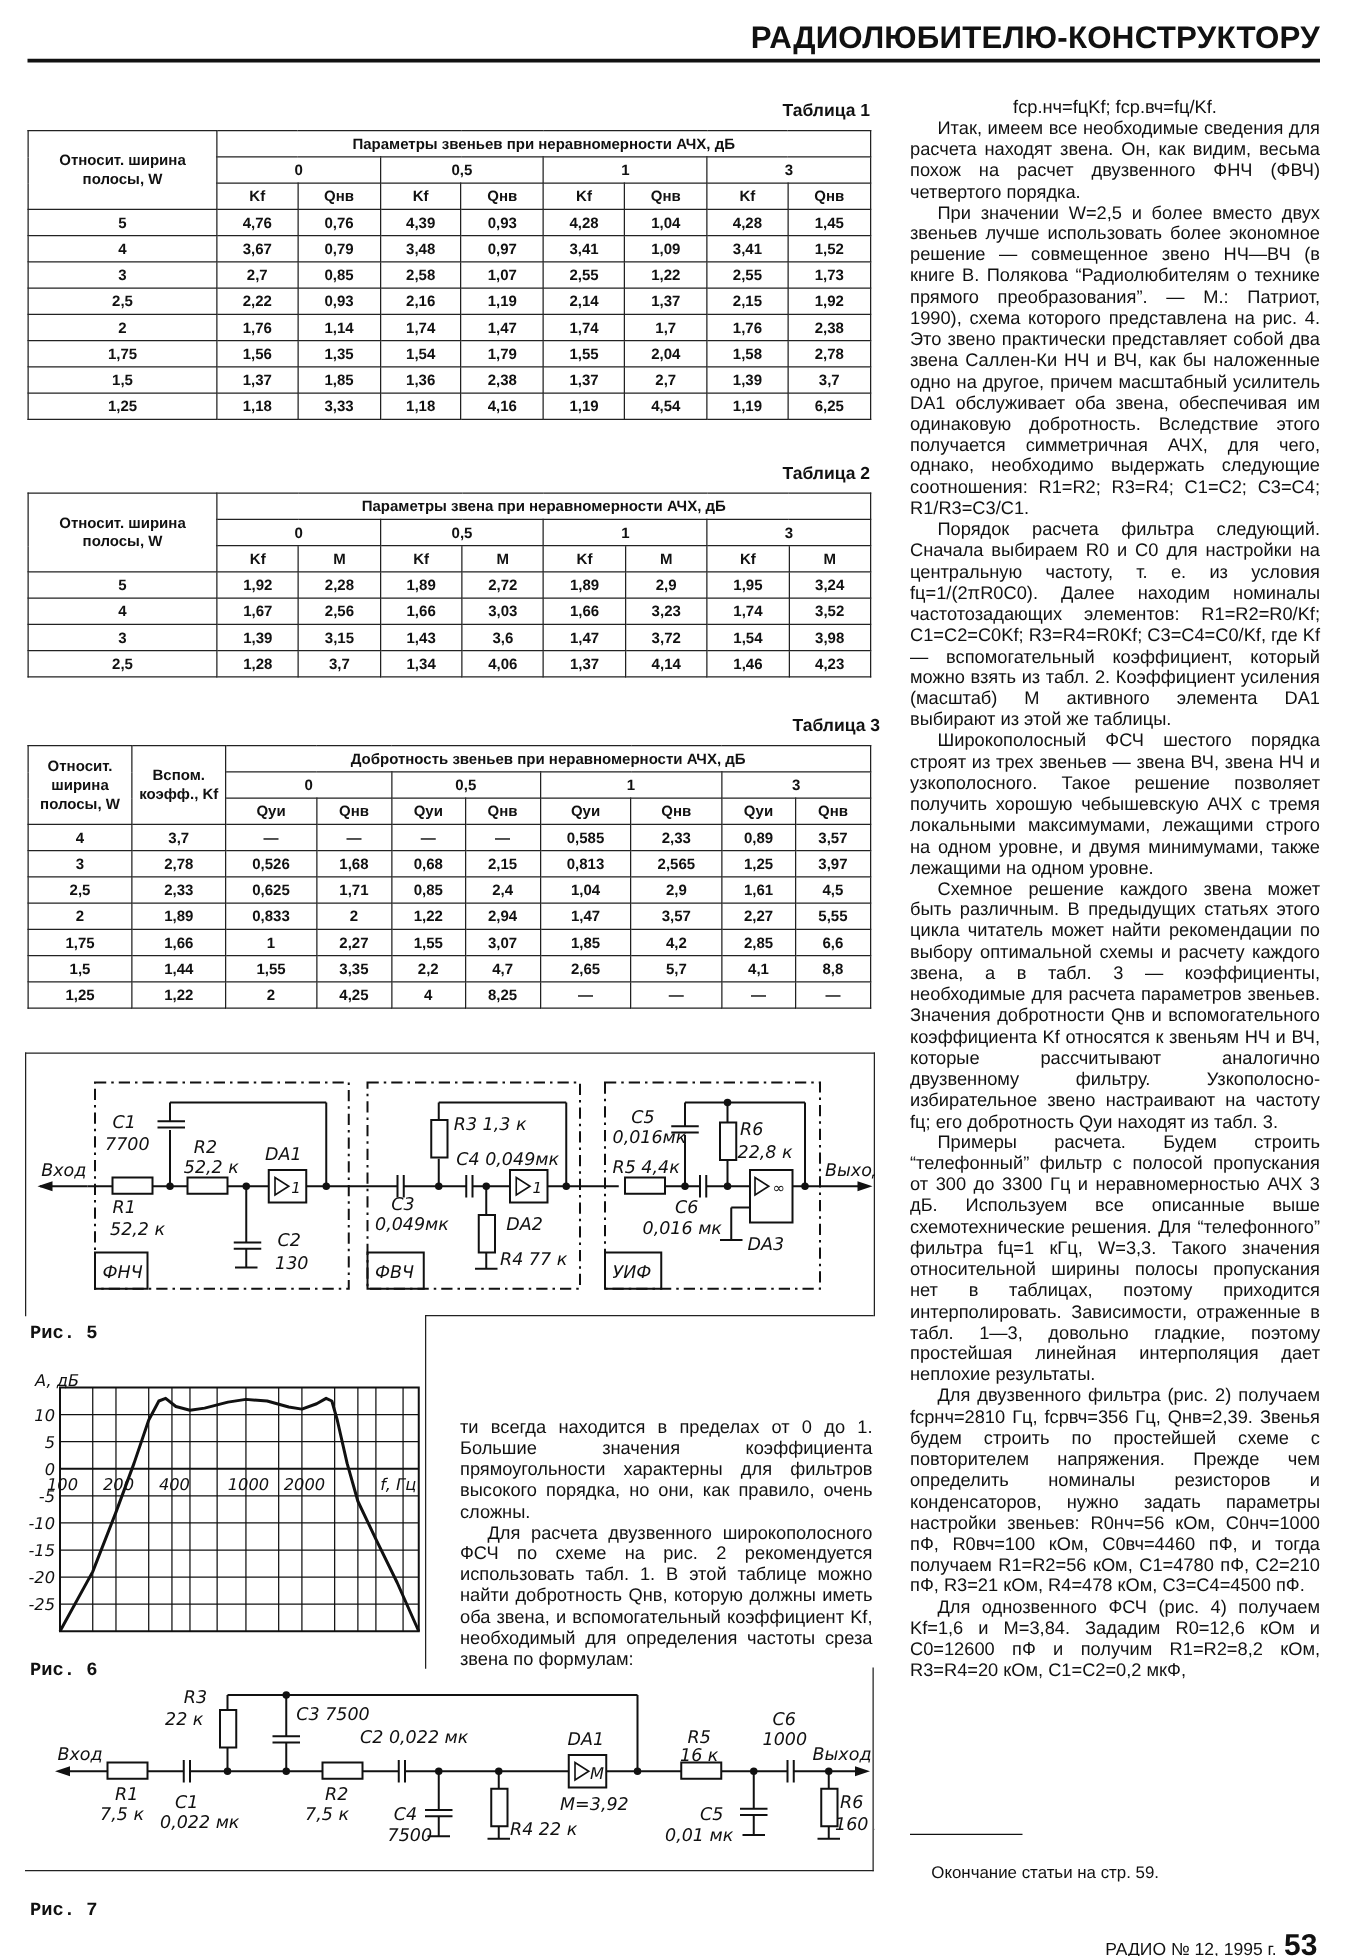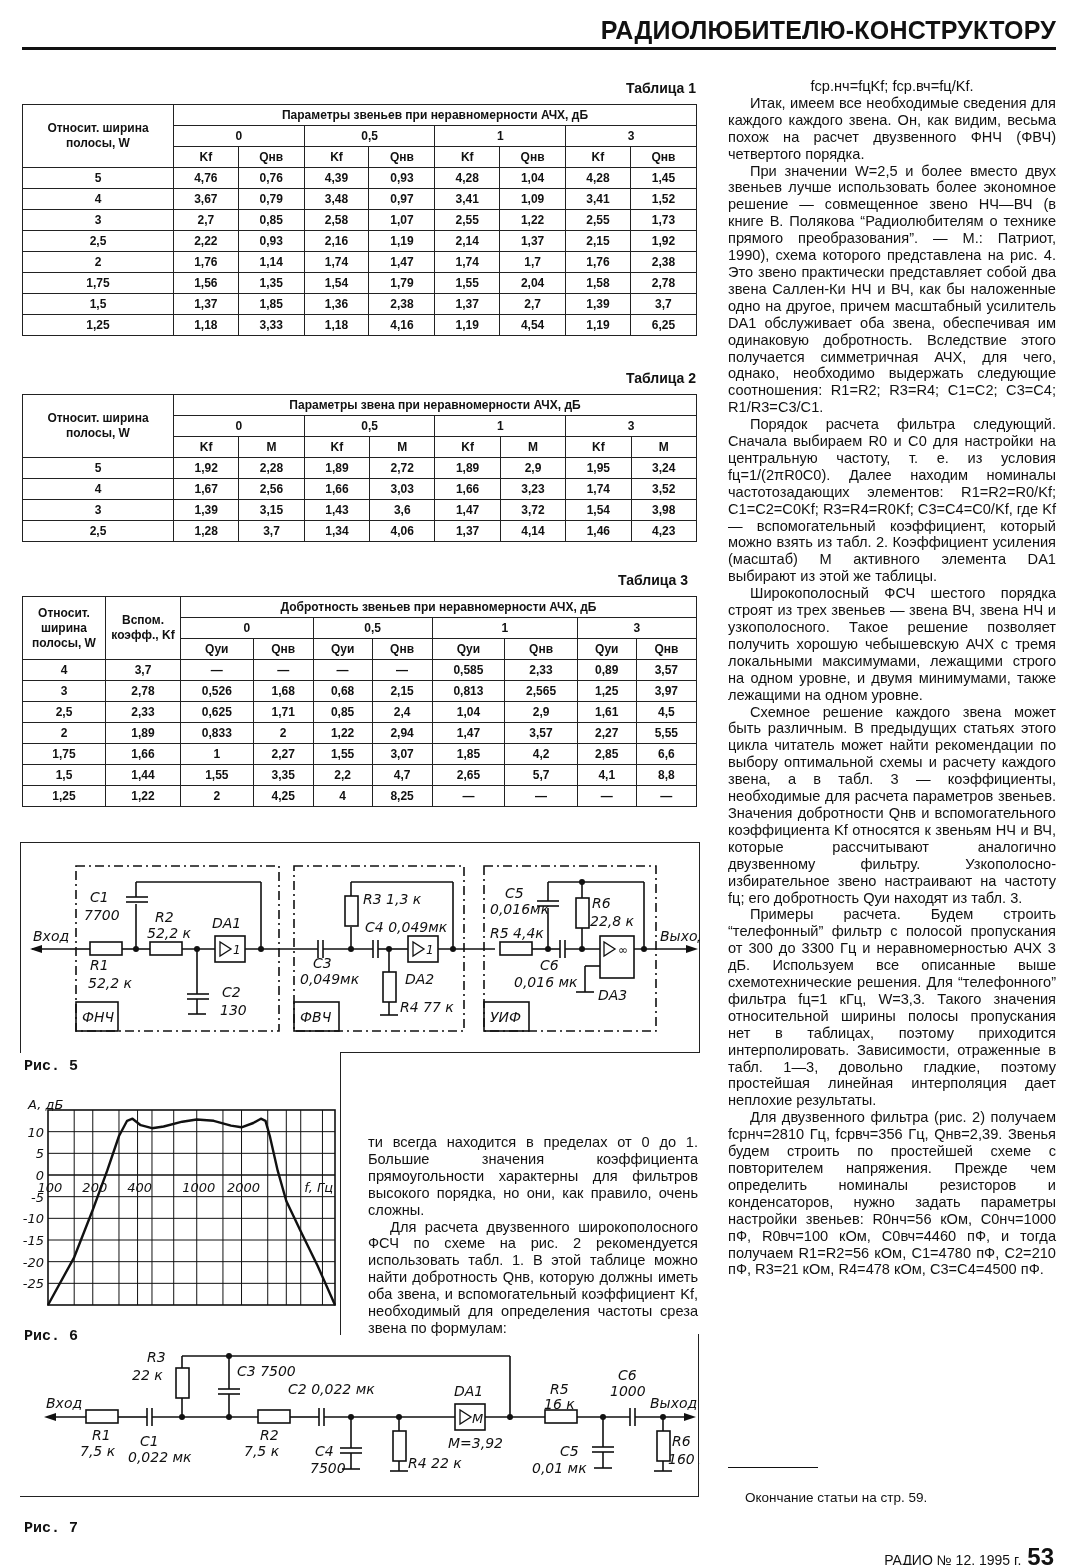--- a/index.html
+++ b/index.html
@@ -206,21 +206,21 @@
         <td>1,34</td>
         <td>4,06</td>
         <td>1,37</td>
         <td>4,14</td>
         <td>1,46</td>
         <td>4,23</td>
       </tr>
     </tbody>
   </table>
 
-<div class="abs tcap" style="right:396px;top:572px;margin-left:40px;">Таблица 3</div>
+<div class="abs tcap" style="right:380px;top:572px;margin-left:40px;">Таблица 3</div>
 <table class="dt" id="t3" style="left:22px;top:596px;width:675px;">
     <tbody>
       <tr>
         <th class="lbl" rowspan="3" style="width: 78px;">Относит. ширина полосы, W</th>
         <th class="lbl" rowspan="3" style="width: 70px;">Вспом. коэфф., Kf</th>
         <th class="top" colspan="8">Добротность звеньев при неравномерности АЧХ, дБ</th>
       </tr>
       <tr>
         <th colspan="2">0</th>
         <th colspan="2">0,5</th>
@@ -319,27 +319,28 @@
         <td>—</td>
         <td>—</td>
         <td>—</td>
         <td>—</td>
       </tr>
     </tbody>
   </table>
 
 <div class="abs col" style="left:728px;top:78px;width:328px;">
   <p class="formula">fср.нч=fцKf; fср.вч=fц/Kf.</p>
-  <p>Итак, имеем все необходимые сведения для каждого каждого звена. Он, как видим, весьма похож на расчет двузвенного ФНЧ (ФВЧ) четвертого порядка.</p>
+  <p>Итак, имеем все необходимые сведения для расчета находят звена. Он, как видим, весьма похож на расчет двузвенного ФНЧ (ФВЧ) четвертого порядка.</p>
   <p>При значении W=2,5 и более вместо двух звеньев лучше использовать более экономное решение — совмещенное звено НЧ—ВЧ (в книге В. Полякова “Радиолюбителям о технике прямого преобразования”. — М.: Патриот, 1990), схема которого представлена на рис. 4. Это звено практически представляет собой два звена Саллен-Ки НЧ и ВЧ, как бы наложенные одно на другое, причем масштабный усилитель DA1 обслуживает оба звена, обеспечивая им одинаковую добротность. Вследствие этого получается симметричная АЧХ, для чего, однако, необходимо выдержать следующие соотношения: R1=R2; R3=R4; C1=C2; C3=C4; R1/R3=C3/C1.</p>
   <p>Порядок расчета фильтра следующий. Сначала выбираем R0 и C0 для настройки на центральную частоту, т. е. из условия fц=1/(2πR0C0). Далее находим номиналы частотозадающих элементов: R1=R2=R0/Kf; C1=C2=C0Kf; R3=R4=R0Kf; C3=C4=C0/Kf, где Kf — вспомогательный коэффициент, который можно взять из табл. 2. Коэффициент усиления (масштаб) M активного элемента DA1 выбирают из этой же таблицы.</p>
   <p>Широкополосный ФСЧ шестого порядка строят из трех звеньев — звена ВЧ, звена НЧ и узкополосного. Такое решение позволяет получить хорошую чебышевскую АЧХ с тремя локальными максимумами, лежащими строго на одном уровне, и двумя минимумами, также лежащими на одном уровне.</p>
   <p>Схемное решение каждого звена может быть различным. В предыдущих статьях этого цикла читатель может найти рекомендации по выбору оптимальной схемы и расчету каждого звена, а в табл. 3 — коэффициенты, необходимые для расчета параметров звеньев. Значения добротности Qнв и вспомогательного коэффициента Kf относятся к звеньям НЧ и ВЧ, которые рассчитывают аналогично двузвенному фильтру. Узкополосно-избирательное звено настраивают на частоту fц; его добротность Qуи находят из табл. 3.</p>
   <p>Примеры расчета. Будем строить “телефонный” фильтр с полосой пропускания от 300 до 3300 Гц и неравномерностью АЧХ 3 дБ. Используем все описанные выше схемотехнические решения. Для “телефонного” фильтра fц=1 кГц, W=3,3. Такого значения относительной ширины полосы пропускания нет в таблицах, поэтому приходится интерполировать. Зависимости, отраженные в табл. 1—3, довольно гладкие, поэтому простейшая линейная интерполяция дает неплохие результаты.</p>
   <p>Для двузвенного фильтра (рис. 2) получаем fсрнч=2810 Гц, fсрвч=356 Гц, Qнв=2,39. Звенья будем строить по простейшей схеме с повторителем напряжения. Прежде чем определить номиналы резисторов и конденсаторов, нужно задать параметры настройки звеньев: R0нч=56 кОм, C0нч=1000 пФ, R0вч=100 кОм, C0вч=4460 пФ, и тогда получаем R1=R2=56 кОм, C1=4780 пФ, C2=210 пФ, R3=21 кОм, R4=478 кОм, C3=C4=4500 пФ.</p>
+  <p>Для однозвенного ФСЧ (рис. 4) получаем Kf=1,6 и M=3,84. Зададим R0=12,6 кОм и C0=12600 пФ и получим R1=R2=8,2 кОм, R3=R4=20 кОм, C1=C2=0,2 мкФ,</p>
 </div>
 
 <div class="abs fig-frame" style="left:20px;top:842px;width:678px;height:210px;border-bottom:none;"></div>
 <svg class="abs" style="left:20px;top:842px;" width="680" height="210">
   <g stroke="#111" stroke-width="1.6" fill="none">
 
     <rect x="56" y="24" width="203" height="165" stroke-dasharray="9,4,2,4"></rect>
     <rect x="56" y="160" width="42" height="29"></rect>
 
     <rect x="274" y="24" width="170" height="165" stroke-dasharray="9,4,2,4"></rect>

